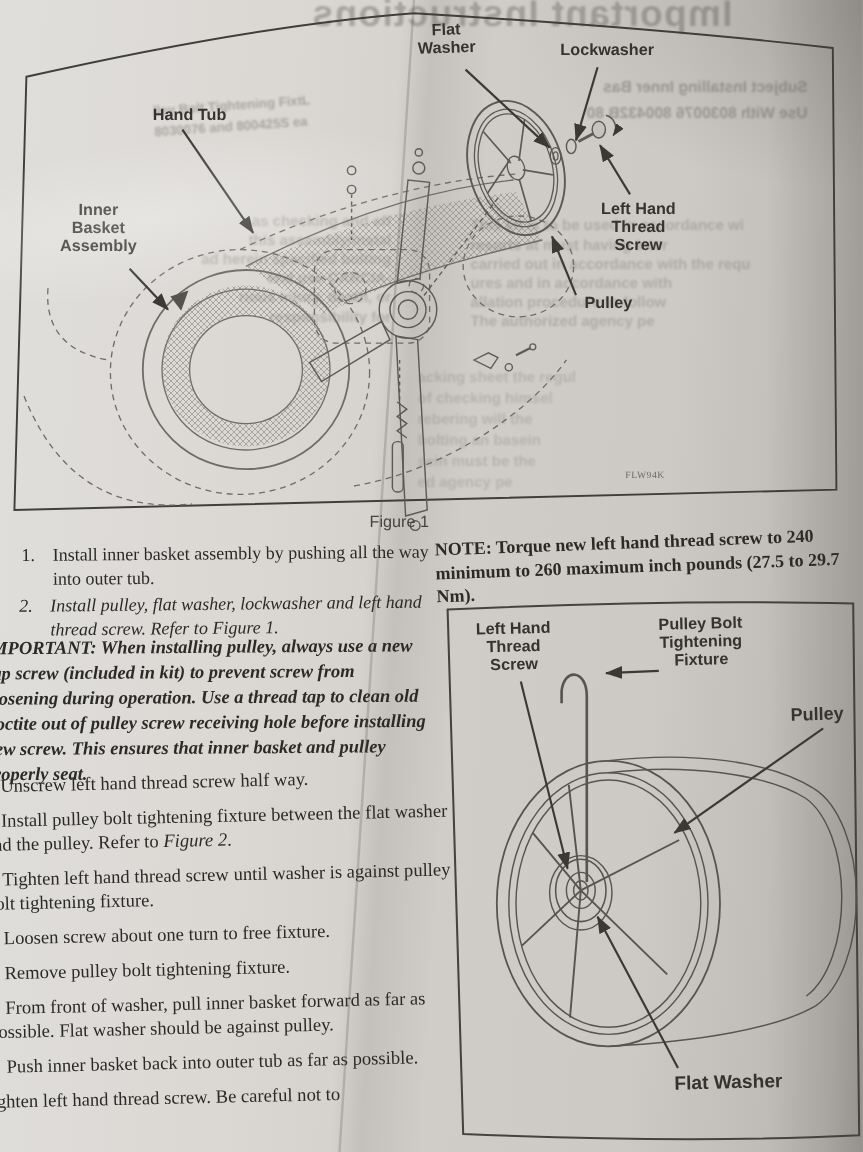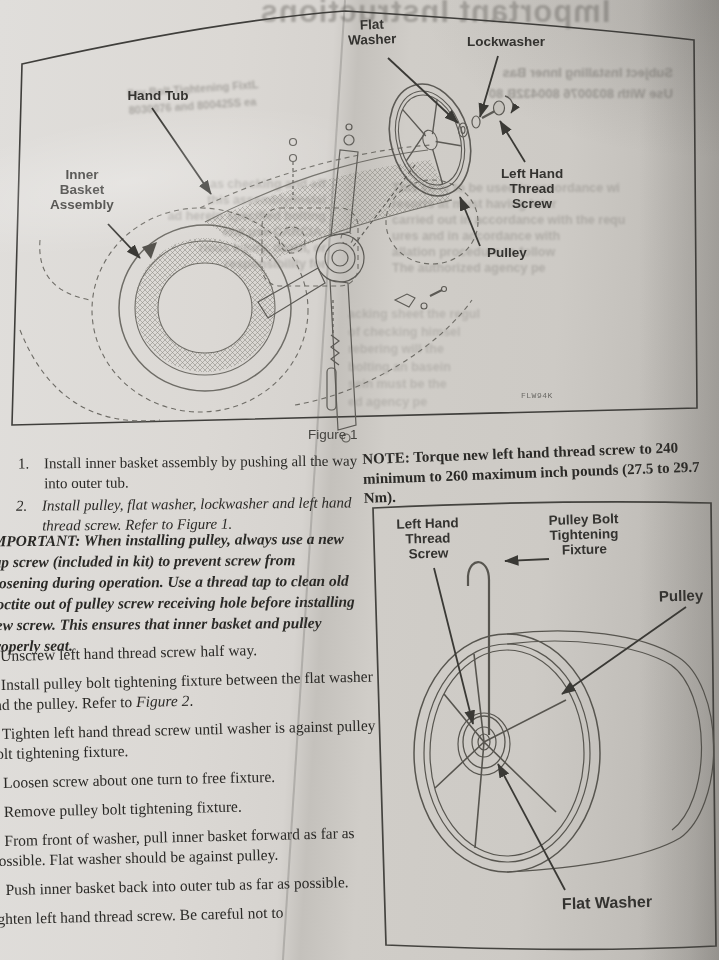--- a/index.html
+++ b/index.html
@@ -20,21 +20,21 @@
   .bleed-title{left:110px;top:-6px;width:650px;font-size:31px;font-weight:bold;opacity:.5;text-align:center;letter-spacing:1px;}
   .bleed-subj{left:425px;top:62px;width:248px;font-size:13px;font-weight:bold;line-height:21px;opacity:.55;white-space:nowrap;}
   .bleed-cont{left:128px;top:80px;width:150px;font-size:11px;font-weight:bold;line-height:17px;opacity:.5;white-space:nowrap;transform:rotate(-4deg);filter:blur(.8px);}
   .bleed-block{font-size:12.5px;line-height:16px;font-weight:bold;opacity:.35;filter:blur(1.1px);white-space:nowrap;}
   .bb1{left:86px;top:176px;width:240px;text-align:right;}
   .bb2{left:392px;top:180px;width:280px;}
   .bb3{left:348px;top:306px;width:300px;opacity:.28;line-height:17.5px;}
   
   .lbl{font-family:"Liberation Sans",sans-serif;font-weight:bold;font-size:13.5px;line-height:15px;
        color:#343330;text-align:center;white-space:pre-line;}
-  .small-code{font-family:Liberation Mono, monospace;font-size:8px;letter-spacing:.5px;color:#6b6a66;padding-left:27px;}
+  .small-code{font-family:Liberation Serif, serif;font-size:8px;letter-spacing:.5px;color:#6b6a66;padding-left:27px;}
   .fig-caption{font-family:"Liberation Sans",sans-serif;font-size:13.5px;color:#454440;}
   
   .numitem{display:flex;width:356px;font-size:15px;line-height:20px;}
   .numitem .num{width:18px;flex:none;}
   .numitem .txt{margin-left:8px;width:330px;}
   .it{font-style:italic;}
   .important{width:372px;font-size:15.4px;line-height:21px;font-weight:bold;font-style:italic;}
   .steps{width:376px;font-size:15.5px;line-height:20px;transform:rotate(-1.3deg);transform-origin:0 0;}
   .steps p{margin:0 0 9px 0;margin-left:-14px;text-indent:14px;}
   .steps p.clipmore{margin-left:-36px;text-indent:14px;}

